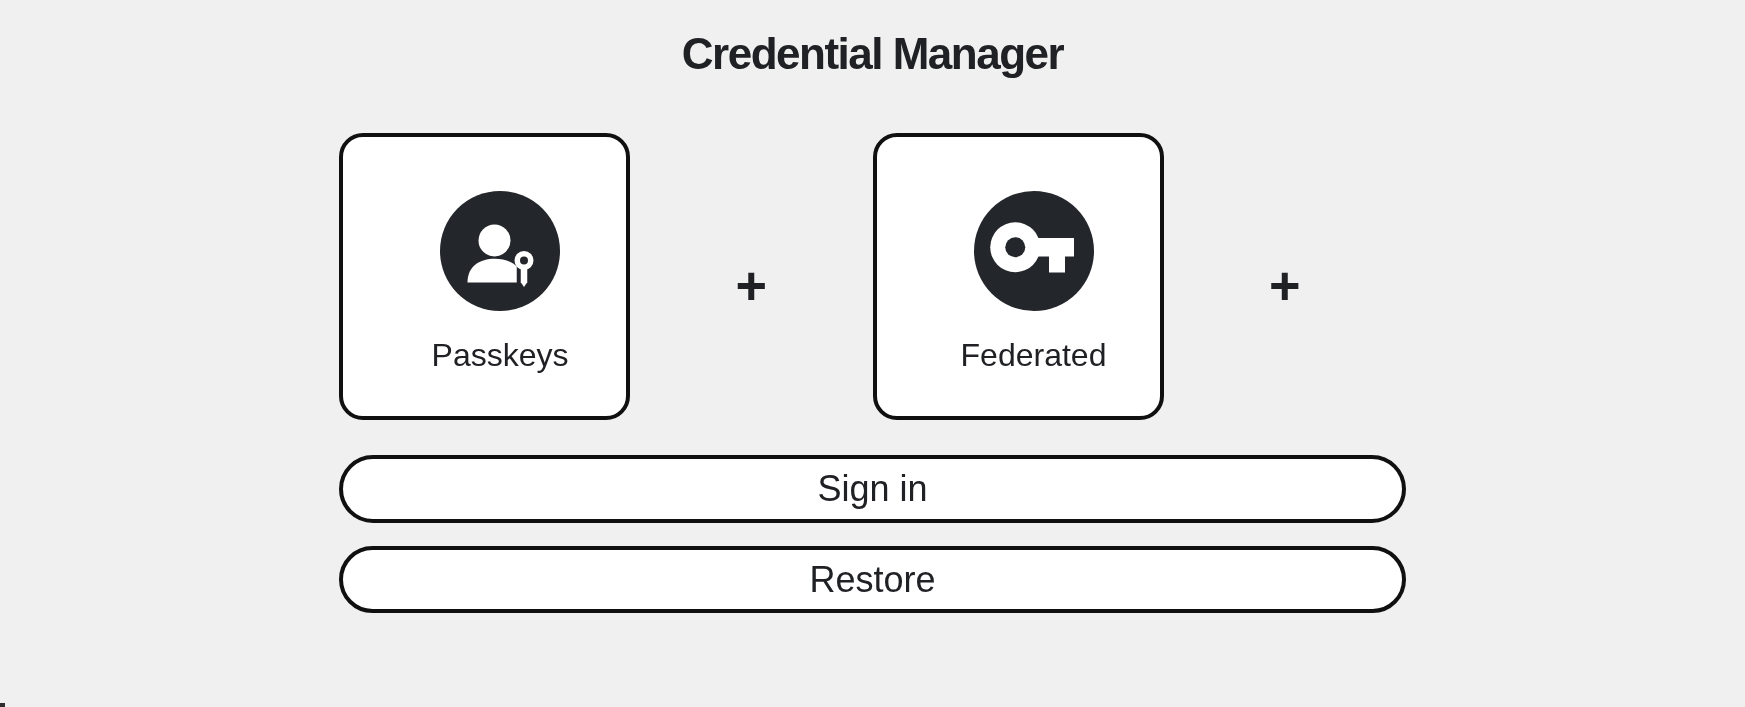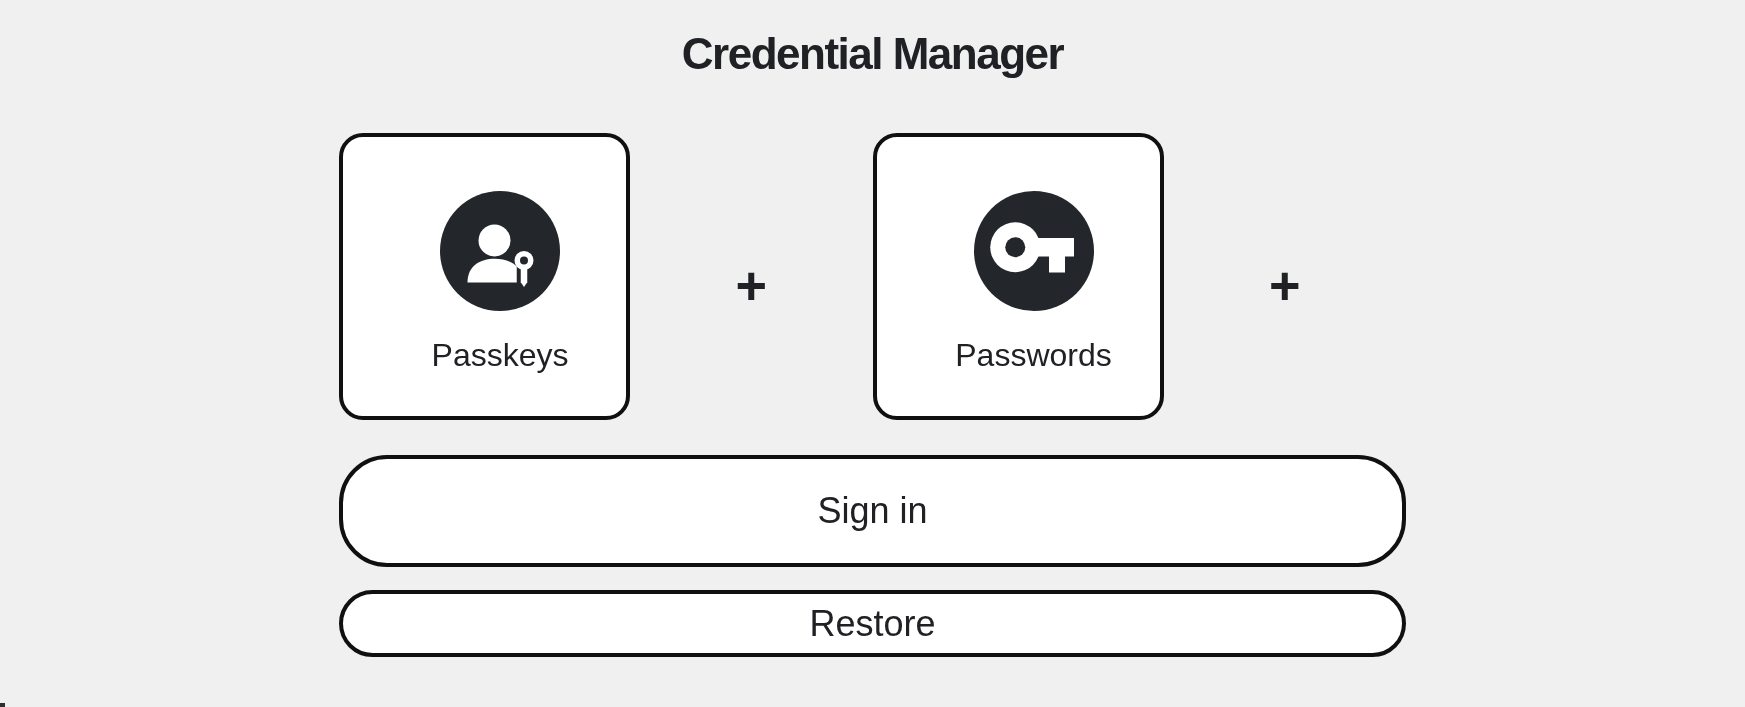--- a/index.html
+++ b/index.html
@@ -78,21 +78,21 @@
     font-size: 54px;
     font-weight: 700;
     color: #202124;
     transform: translateY(8px);
     user-select: none;
   }
   .pill {
     box-sizing: border-box;
     display: block;
     width: 1067px;
-    height: 112px;
+    height: 68px;
     margin-top: 35px;
     background: #ffffff;
     border: 4px solid #101010;
     border-radius: 48px;
     font-family: inherit;
     font-size: 36px;
     color: #202124;
     text-align: center;
     padding: 0;
     cursor: pointer;
@@ -137,21 +137,21 @@
 
       <div class="card">
         <div class="icon-circle">
           <svg viewBox="0 0 48 48" aria-hidden="true">
             <circle cx="16.5" cy="22.5" r="10" fill="#ffffff"></circle>
             <circle cx="16.5" cy="22.5" r="4" fill="#23262b"></circle>
             <rect x="24" y="18.8" width="16" height="7.4" fill="#ffffff"></rect>
             <rect x="30" y="26" width="6.4" height="6.6" fill="#ffffff"></rect>
           </svg>
         </div>
-        <div class="card-label">Passwords</div>
+        <div class="card-label">Federated</div>
       </div>
 
       <div class="plus">+</div>
 
 
     </div>
 
     <button class="pill">Sign in</button>
     <button class="pill">Restore</button>
 

